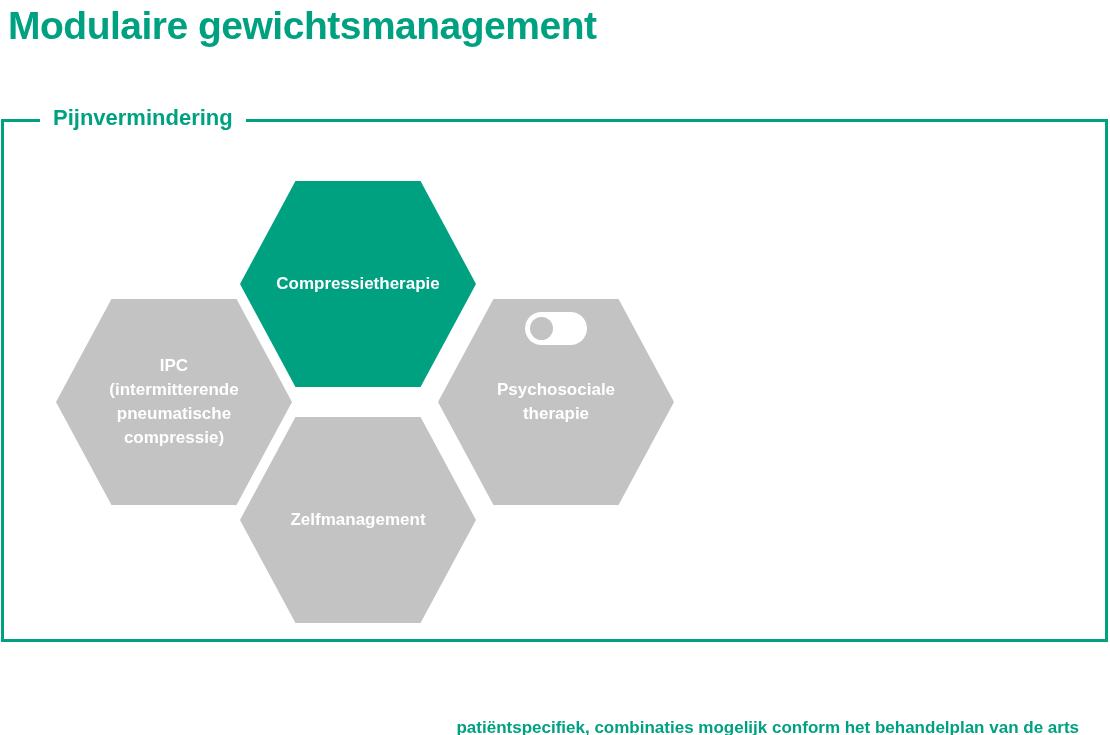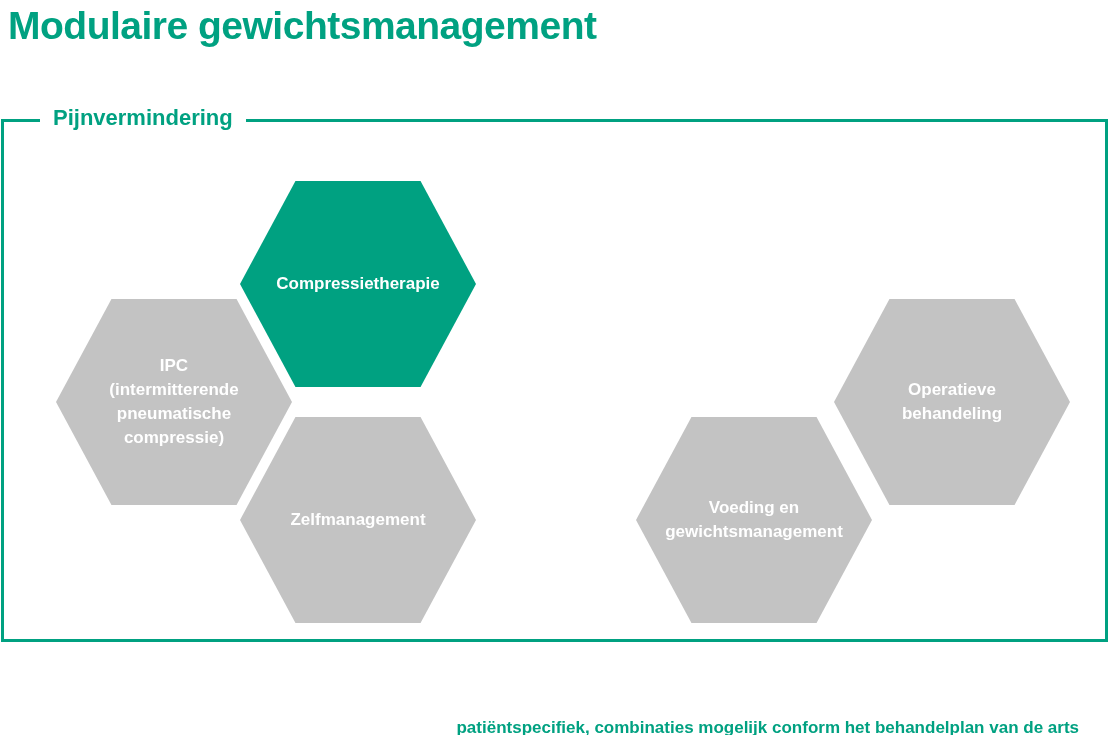--- a/index.html
+++ b/index.html
@@ -110,32 +110,31 @@
     </div>
 
 
     <div class="hex gray hex-ipc">
       <span class="hex-label">IPC
 (intermitterende
 pneumatische
 compressie)</span>
     </div>
 
+    <div class="hex gray hex-psycho">
+      <span class="toggle">
+        <span class="knob"></span>
+      </span>
+      <span class="hex-label">Psychosociale
+therapie</span>
+    </div>
 
-    <div class="hex gray hex-operatief">
-      <span class="hex-label">Operatieve
-behandeling</span>
-    </div>
 
     <div class="hex gray hex-fysio">
       <span class="hex-label">Zelfmanagement</span>
     </div>
 
-    <div class="hex gray hex-voeding">
-      <span class="hex-label">Voeding en
-gewichtsmanagement</span>
-    </div>
 
     <div class="footnote">patiëntspecifiek, combinaties mogelijk conform het behandelplan van de arts</div>
 
   </div>
 
 </div>
 
 </body></html>

